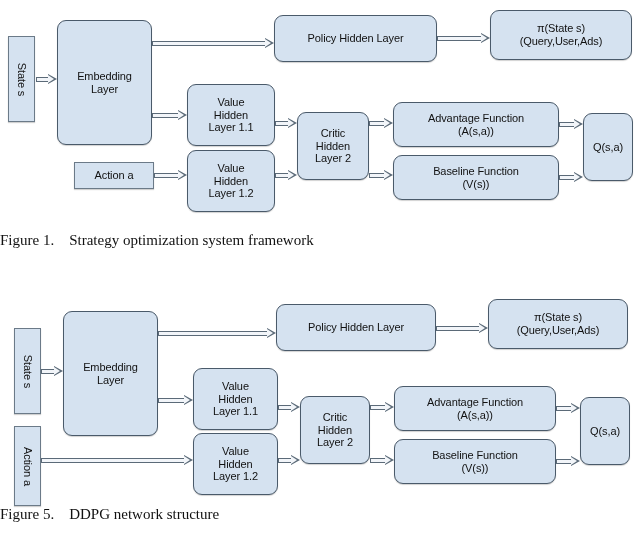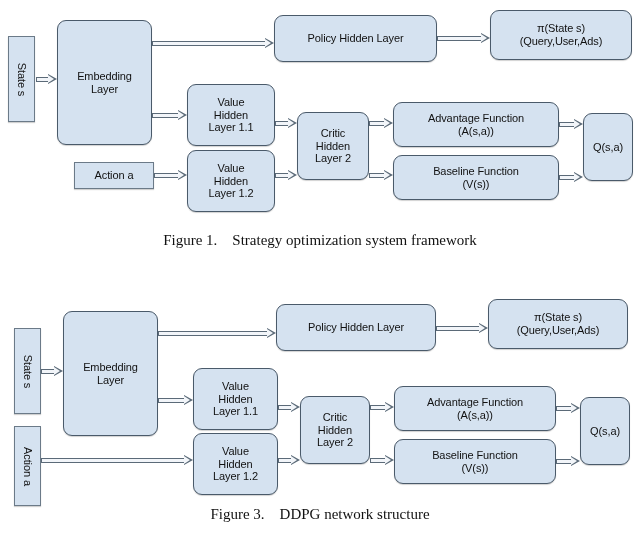--- a/index.html
+++ b/index.html
@@ -76,21 +76,20 @@
     width:0;height:0;
     border-top:4px solid transparent;
     border-bottom:4px solid transparent;
     border-left:6.5px solid #f2f5f9;
   }
 
   
   .caption{
     position:absolute;
     width:640px;
-    text-align:center;
     font-family:"Liberation Serif", serif;
     font-size:15px;
     color:#111111;
     white-space:pre;
   }
 </style>
 </head>
 <body>
 
 <div class="figure-wrap" style="top:0px;height:262px;">
@@ -353,14 +352,14 @@
         <div class="head" style="left:15px;"></div>
     </div>
 
     <div class="node" style="left:580px;top:109px;width:50px;height:68px;">
       <div class="lines">
           <span>Q(s,a)</span>
         </div>
     </div>
 
   </div>
-  <div class="caption" style="top:218px;">Figure 3.    DDPG network structure</div>
+  <div class="caption" style="top:218px;">Figure 5.    DDPG network structure</div>
 </div>
 
 </body></html>

